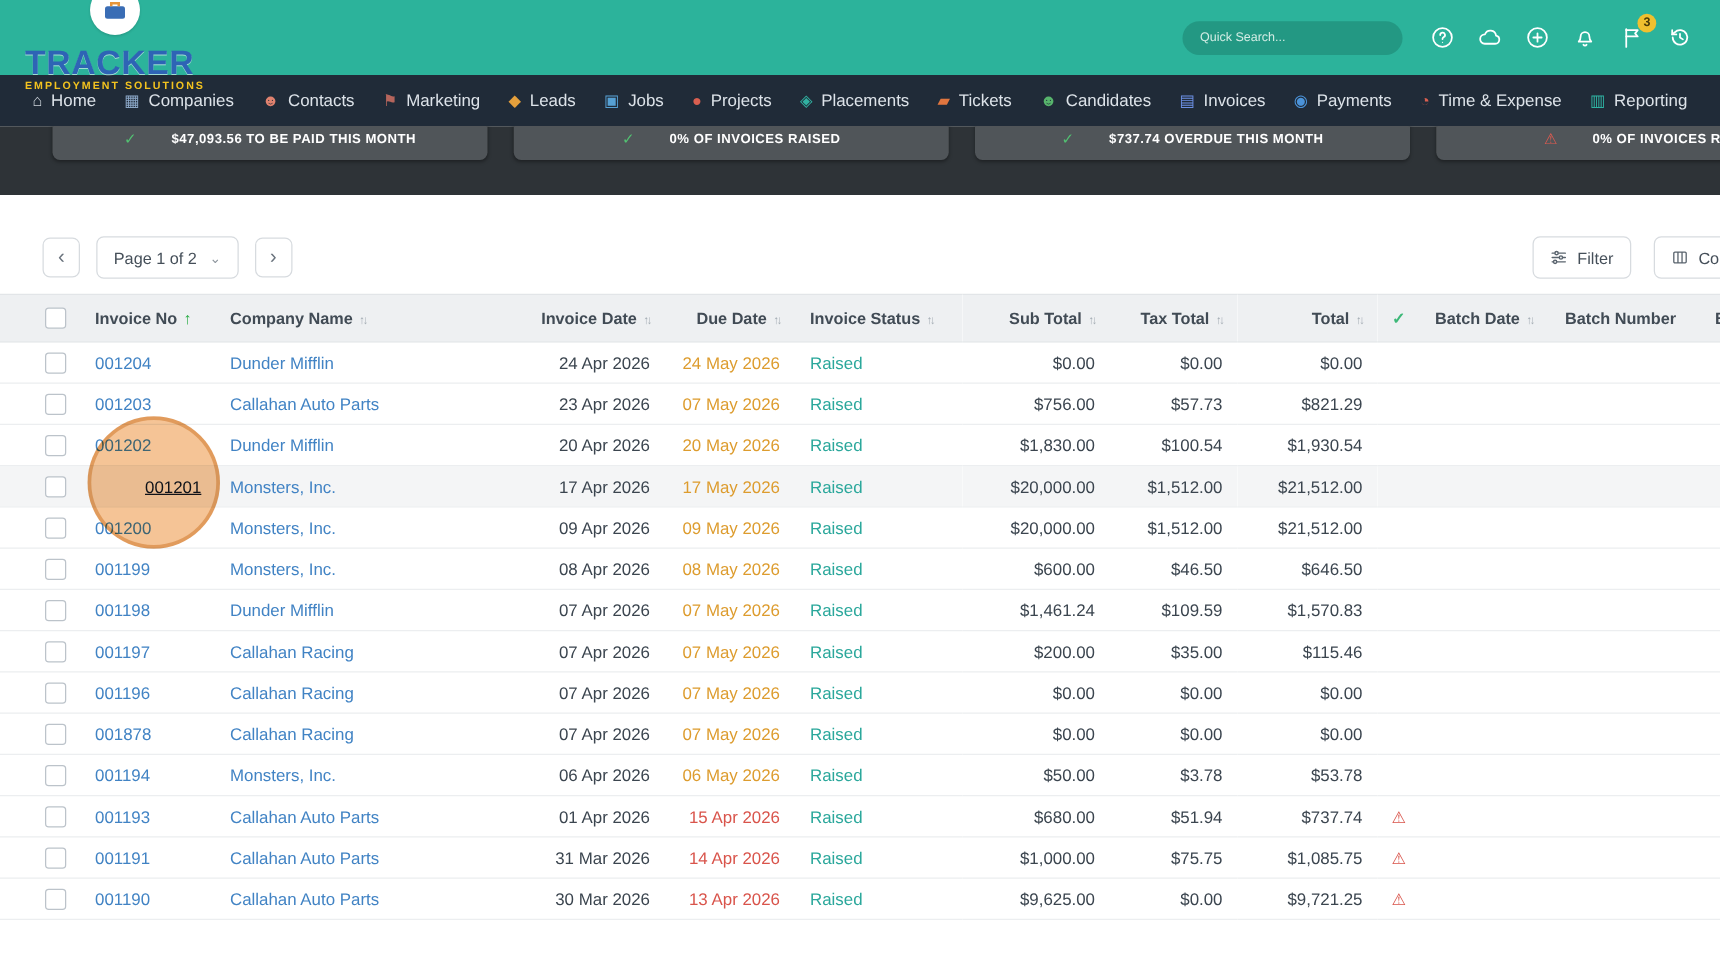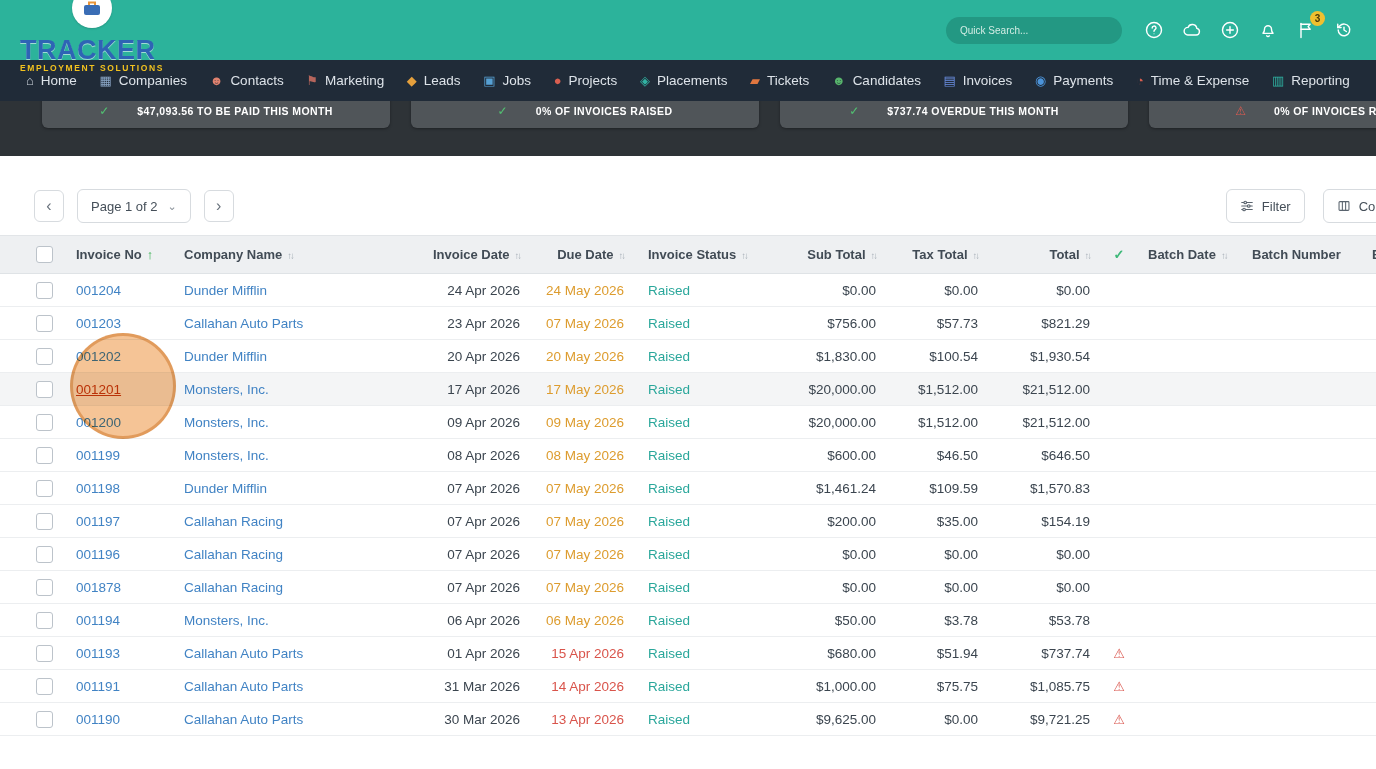--- a/index.html
+++ b/index.html
@@ -106,21 +106,21 @@
   }
   .sort { color:#a7afb7; font-size:9.5px; margin-left:5px; letter-spacing:-2px; font-weight:400; }
   .sort-active { color:#2fae4a; font-size:13px; font-weight:700; letter-spacing:0; }
   .hdr-check { color:#3cb878; font-size:13px; font-weight:700; }
   .link { color:#4183c4; text-decoration:none; cursor:pointer; }
   .due-warning { color:#dd9c2e; }
   .due-overdue { color:#d9544b; }
   .status-raised { color:#2aa79b; }
   .alert-tri { color:#d9544b; font-size:13px; }
   tr.highlight { background:#f4f5f6; }
-  tr.highlight .inv-link { color:#c2410c; text-decoration:underline; }
+  tr.highlight .inv-link { color:#0f172a; text-decoration:underline;margin-left:40px; }
 
   
   .click-indicator {
     position:absolute; left:70px; top:333px; width:106px; height:106px;
     border-radius:50%; background:rgba(236,148,64,.55);
     border:3px solid rgba(205,115,35,.5); mix-blend-mode:multiply;
     pointer-events:none; z-index:50;
   }
 </style>
 </head>
@@ -450,21 +450,21 @@
 
   <tr>
     <td class="c-check"><span class="checkbox"></span></td>
     <td class="al"><a class="link inv-link">001197</a></td>
     <td class="al"><a class="link">Callahan Racing</a></td>
     <td class="ar">07 Apr 2026</td>
     <td class="ar due-warning">07 May 2026</td>
     <td class="al status-raised">Raised</td>
     <td class="ar">$200.00</td>
     <td class="ar">$35.00</td>
-    <td class="ar">$154.19</td>
+    <td class="ar">$115.46</td>
     <td class="ac"></td>
     <td class="al"></td>
     <td class="al"></td>
     <td></td>
   </tr>
 
   <tr>
     <td class="c-check"><span class="checkbox"></span></td>
     <td class="al"><a class="link inv-link">001196</a></td>
     <td class="al"><a class="link">Callahan Racing</a></td>

